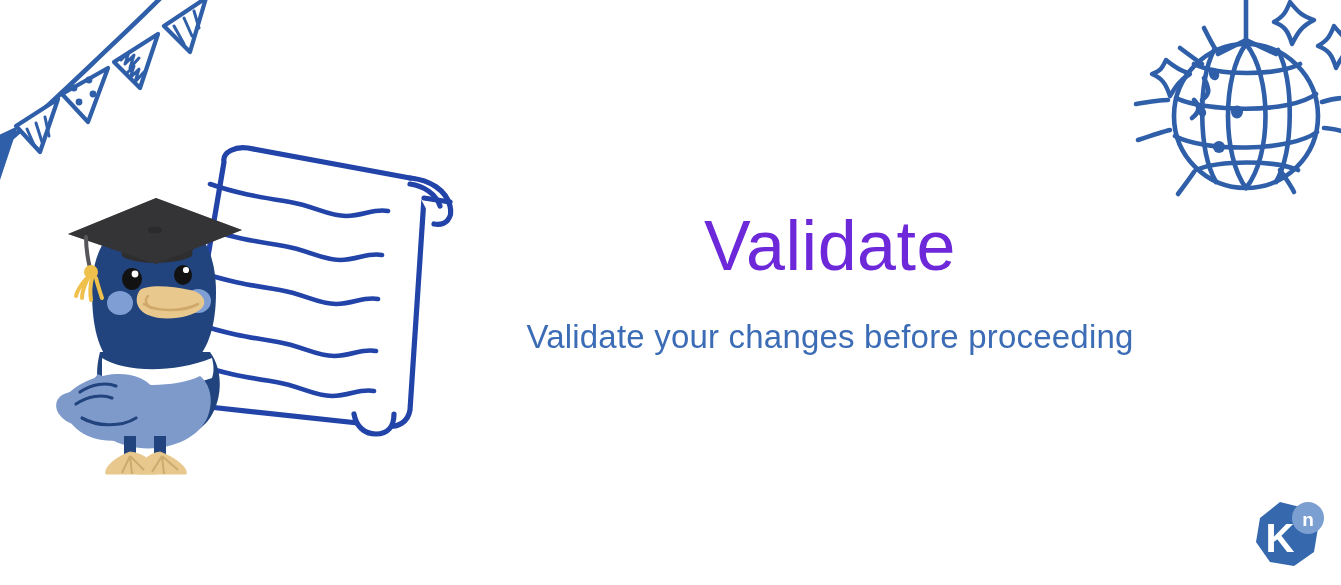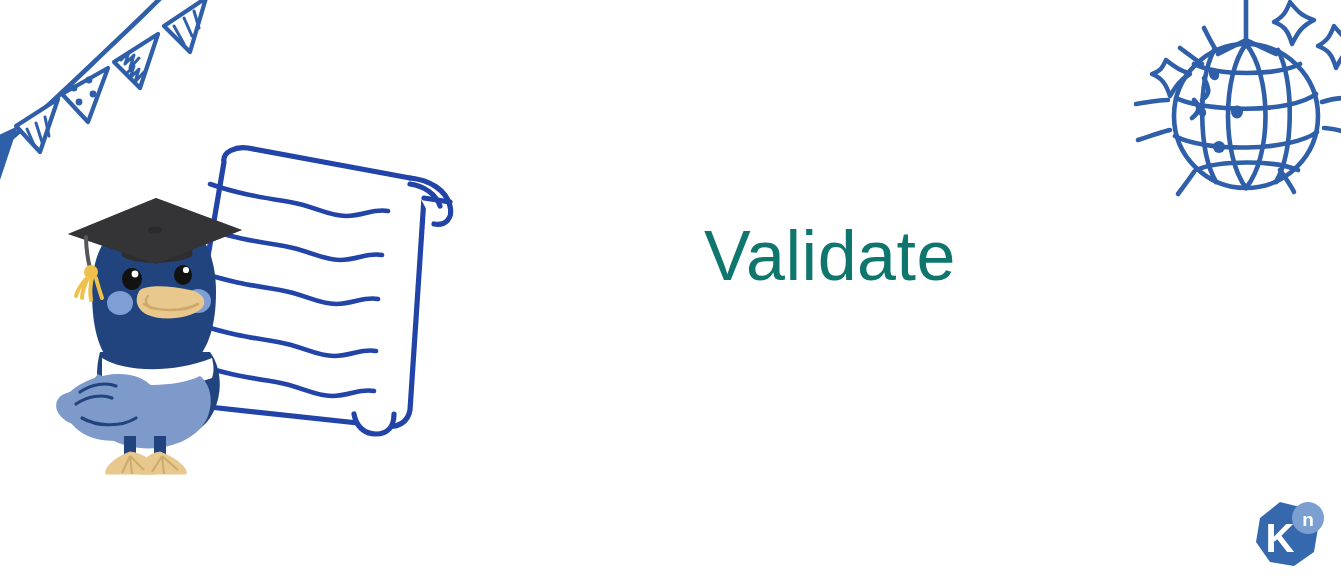--- a/index.html
+++ b/index.html
@@ -56,22 +56,22 @@
     left: 460px;
     top: 205px;
     width: 740px;
     text-align: center;
   }
   #page-title {
     font-size: 70px;
     font-weight: 400;
     line-height: 1.08;
     letter-spacing: 0.5px;
-    color: #0f766e;
-    margin: 14px;
+    color: #6d28d9;
+    margin: 4px;
     white-space: nowrap;
   }
   #page-subtitle {
     margin: 32px 0 0 0;
     font-size: 33px;
     font-weight: 400;
     line-height: 1.2;
     letter-spacing: 0.2px;
     color: #3b6cb5;
     white-space: nowrap;
@@ -290,20 +290,21 @@
         <path d="M36,92 C32,100 30,106 30,112"></path>
         <path d="M40,92 C38,100 38,108 39,114"></path>
         <path d="M44,92 C46,100 48,106 50,112"></path>
         <path d="M34,93 C28,100 25,105 24,110"></path>
       </g>
     </g>
   </svg>
 
   <div id="text-block">
     <h1 id="page-title">Validate</h1>
+    <p id="page-subtitle">Validate your changes before proceeding</p>
   </div>
 
   <svg id="brand-logo" viewBox="0 0 78 72">
 
     <path d="M30,2 L54,8 L68,28 L64,52 L44,66 L20,62 L6,42 L10,18 Z" fill="#3568ad"></path>
     <text class="logo-letter" x="30" y="52" font-size="40" text-anchor="middle">K</text>
 
     <circle cx="58" cy="18" r="16" fill="#7b9fd0"></circle>
     <text class="logo-letter" x="58" y="26" font-size="19" text-anchor="middle">n</text>
   </svg>

